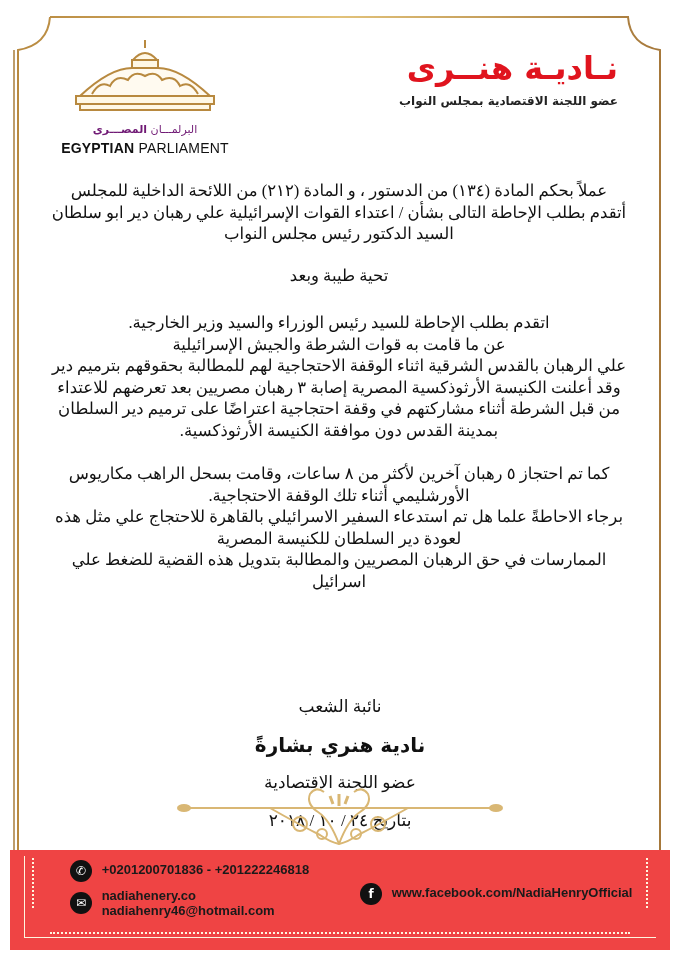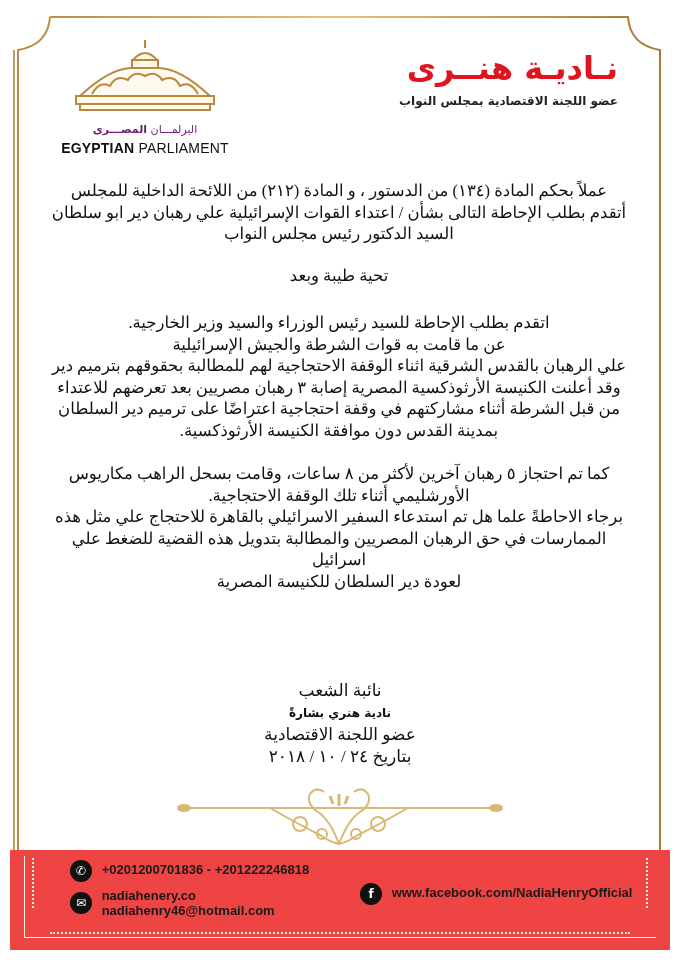--- a/index.html
+++ b/index.html
@@ -14,22 +14,22 @@
     .logo-en b { font-weight:bold; }
     .brand { position:absolute; right:60px; top:48px; text-align:right; direction:rtl; }
     .brand-name { font-family:"DejaVu Sans", sans-serif; font-weight:bold; font-size:32px; color:#e0141e; line-height:40px; }
     .brand-sub { font-family:"DejaVu Sans", sans-serif; font-weight:bold; font-size:12px; color:#222; line-height:18px; margin-top:4px; }
     .body-text { position:absolute; left:50px; width:578px; top:180px; text-align:center; direction:rtl; font-family:"Liberation Serif", serif; font-size:16.5px; color:#111; }
     .body-text p { margin:0; line-height:21.5px; }
     .gap-s { height:20px; }
     .gap-m { height:26px; }
     .gap-l { height:22px; }
     .sig { position:absolute; left:150px; width:380px; top:680px; text-align:center; direction:rtl; font-family:"Liberation Serif", serif; font-size:17px; color:#111; }
-    .sig p { margin:0; line-height:22px; }
-    .sig .name { font-weight:bold; font-family:"DejaVu Sans", sans-serif; font-size:12px; }
+    .sig p { margin:16px; line-height:22px; }
+    .sig .name { font-weight:bold; font-family:"DejaVu Sans", sans-serif; font-size:20px; }
     .ornament { position:absolute; left:0; top:780px; width:678px; height:70px; }
     .footer { position:absolute; left:10px; top:850px; width:660px; height:100px; background:#ef4444; }
     .footer-inner { position:absolute; left:14px; top:6px; right:14px; bottom:12px; border-left:1.5px solid #fff6e0; border-bottom:1.5px solid #fff6e0; }
     .contact { position:absolute; font-family:"Liberation Sans", sans-serif; color:#1a1a1a; font-weight:bold; font-size:13px; }
     .contact .icon { display:inline-block; width:22px; height:22px; border-radius:50%; background:#111; color:#fff; text-align:center; line-height:22px; font-size:12px; vertical-align:middle; margin-right:6px; font-family:"DejaVu Sans", sans-serif; font-weight:bold; }
     .c-phone { left:60px; top:10px; }
     .c-email { left:60px; top:38px; font-weight:normal; }
     .c-email .lines { display:inline-block; vertical-align:middle; line-height:15px; font-weight:bold; }
     .c-fb { left:350px; top:10px;margin-top:23px; }
     .dots-bottom { position:absolute; left:40px; right:40px; bottom:16px; border-bottom:2px dotted #fff6e0; }
@@ -88,22 +88,22 @@
   <p>اتقدم بطلب الإحاطة للسيد رئيس الوزراء والسيد وزير الخارجية.</p>
   <p>عن ما قامت به قوات الشرطة والجيش الإسرائيلية</p>
   <p>علي الرهبان بالقدس الشرقية اثناء الوقفة الاحتجاجية لهم للمطالبة بحقوقهم بترميم دير</p>
   <p>وقد أعلنت الكنيسة الأرثوذكسية المصرية إصابة ٣ رهبان مصريين بعد تعرضهم للاعتداء</p>
   <p>من قبل الشرطة  أثناء مشاركتهم في وقفة احتجاجية اعتراضًا على ترميم دير السلطان</p>
   <p>بمدينة القدس دون موافقة الكنيسة الأرثوذكسية.</p>
   <div class="gap-l"></div>
   <p>كما تم احتجاز ٥ رهبان آخرين لأكثر من ٨ ساعات، وقامت بسحل الراهب مكاريوس</p>
   <p>الأورشليمي أثناء تلك الوقفة الاحتجاجية.</p>
   <p>برجاء الاحاطةً علما هل تم استدعاء السفير الاسرائيلي بالقاهرة للاحتجاج علي مثل هذه</p>
+  <p>لعودة دير السلطان للكنيسة المصرية</p>
   <p>الممارسات في حق الرهبان المصريين والمطالبة بتدويل هذه القضية للضغط علي اسرائيل</p>
-  <p>لعودة دير السلطان للكنيسة المصرية</p>
 </div>
 
 <div class="sig">
   <p>نائبة الشعب</p>
   <p class="name">نادية هنري بشارةً</p>
   <p>عضو اللجنة الاقتصادية</p>
   <p>بتاريخ ٢٤ / ١٠ / ٢٠١٨</p>
 </div>
 
 <svg class="ornament" viewBox="0 0 678 70">

